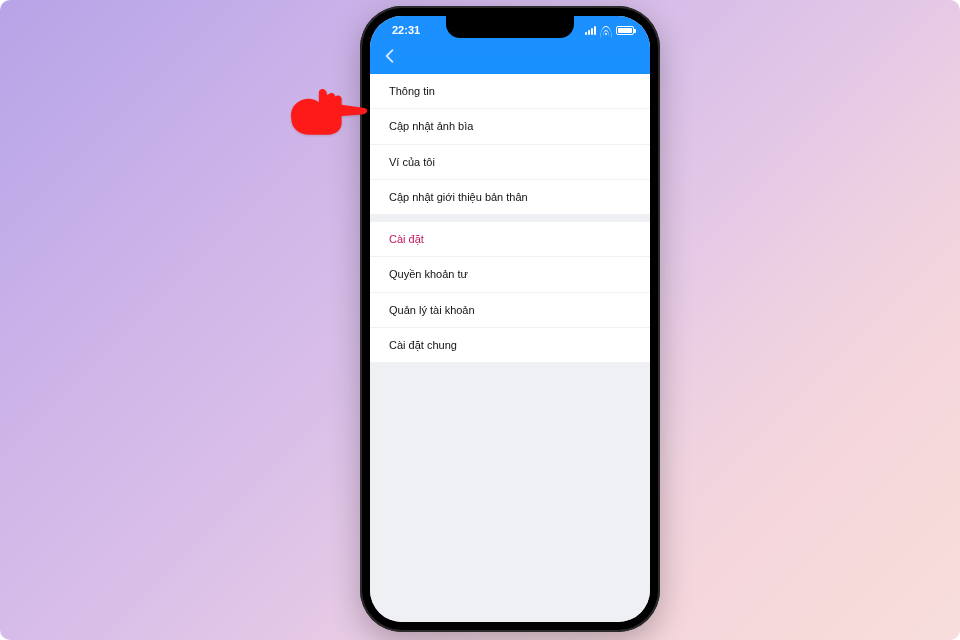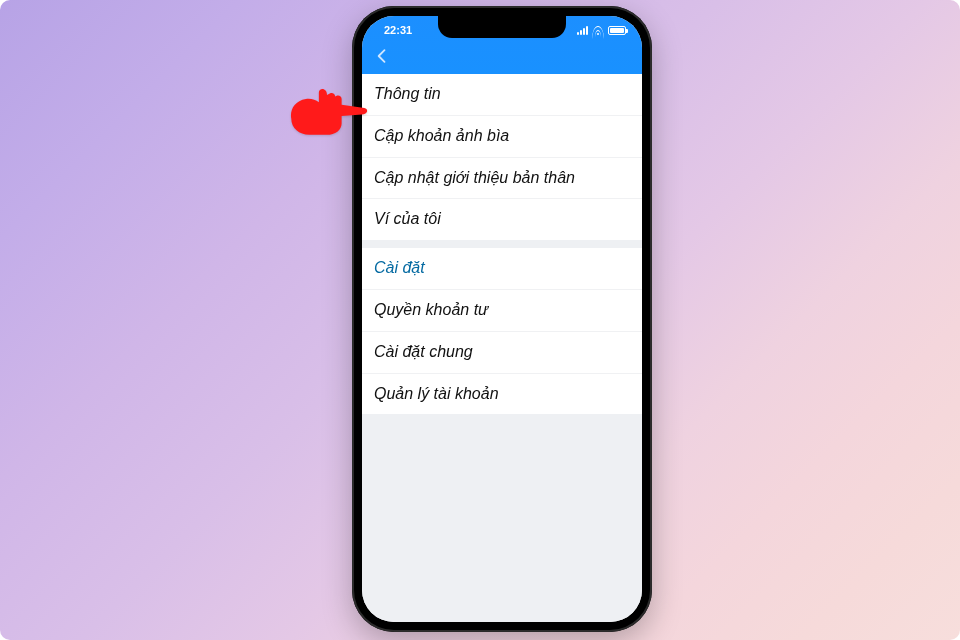--- a/index.html
+++ b/index.html
@@ -6,21 +6,21 @@
   html, body { width: 960px; height: 640px; overflow: hidden; font-family: -apple-system, Helvetica, Arial, sans-serif; }
   .bg {
     width: 960px; height: 640px;
     background: linear-gradient(135deg,
       #b7a3e6 0%, #c3ade9 15%, #d0b6e8 30%, #d9bfe8 45%,
       #e4c8e6 58%, #efd2e0 70%, #f4d6dc 80%, #f6dada 90%, #f7dedc 100%);
     position: relative;
   }
   .phone {
     position: absolute;
-    left: 352px; top: 6px;
+    left: 360px; top: 6px;
     width: 300px; height: 626px;
     background: #000;
     border-radius: 42px;
     box-shadow: 0 10px 30px rgba(0,0,0,0.25), inset 0 0 0 2px #2b2b2b;
     padding: 10px;
   }
   .screen {
     position: relative;
     width: 100%; height: 100%;
     background: #eef0f3;
@@ -58,29 +58,28 @@
   .wifi span{position:absolute;left:5px;top:7px;width:2px;height:2px;background:#fff;border-radius:50%;}
   .battery { width:18px; height:9px; border:1px solid #fff; border-radius:2px; position:relative; }
   .battery::after{content:"";position:absolute;right:-3px;top:2px;width:2px;height:4px;background:#fff;border-radius:0 1px 1px 0;}
   .battery i{display:block;margin:1px;width:14px;height:5px;background:#fff;border-radius:1px;}
   .back {
     position: absolute; left: 10px; bottom: 8px;
     width: 20px; height: 20px; color: #cfe6ff;
   }
   .list { background: #fff; }
   .row {
-    padding: 10px 12px;
-    font-size: 16px;
+    padding: 10px 19px;
+    font-size: 11px;
     color: #111;
     border-bottom: 1px solid #f0f1f3;
     line-height: 1.3;
-    font-style: italic;
   }
   .section-gap { height: 8px; background: #eef0f3; border-bottom: none; }
-  .section-title { color: #0369a1; }
+  .section-title { color: #be185d; }
   .list .row:last-child { border-bottom: none; }
   .below { height: 260px; background:#eef0f3; }
 
   
   .hand {
     position: absolute;
     left: 286px; top: 86px;
     width: 82px; height: 52px;
     z-index: 20;
   }
@@ -124,30 +123,30 @@
         </div>
         <div class="back">
           <svg viewBox="0 0 24 24" fill="none" stroke="currentColor" stroke-width="2.2" stroke-linecap="round" stroke-linejoin="round">
               <polyline points="15 5 8 12 15 19"></polyline>
             </svg>
         </div>
       </div>
 
       <div class="list">
         <div class="row"><span>Thông tin</span></div>
-        <div class="row"><span>Cập khoản ảnh bìa</span></div>
+        <div class="row"><span>Cập nhật ảnh bìa</span></div>
+        <div class="row"><span>Ví của tôi</span></div>
         <div class="row"><span>Cập nhật giới thiệu bản thân</span></div>
-        <div class="row"><span>Ví của tôi</span></div>
       </div>
 
       <div class="section-gap"></div>
 
       <div class="list">
         <div class="row section-title"><span>Cài đặt</span></div>
         <div class="row"><span>Quyền khoản tư</span></div>
+        <div class="row"><span>Quản lý tài khoản</span></div>
         <div class="row"><span>Cài đặt chung</span></div>
-        <div class="row"><span>Quản lý tài khoản</span></div>
       </div>
 
       <div class="below"></div>
     </div>
   </div>
 </div>
 
 </body></html>

